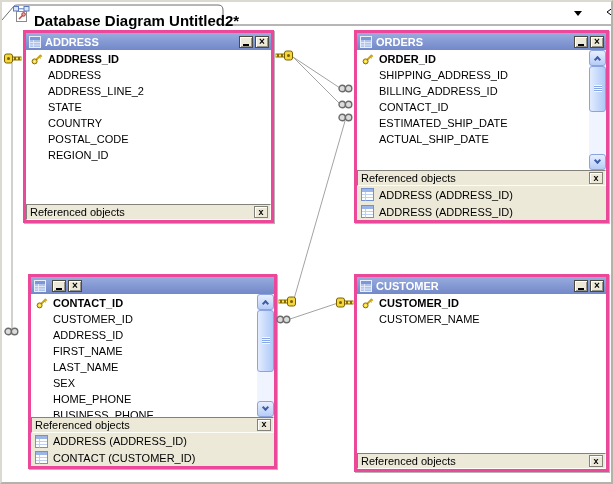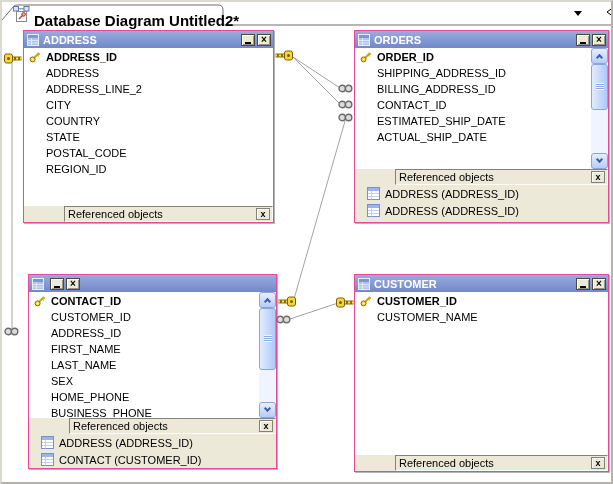--- a/index.html
+++ b/index.html
@@ -9,21 +9,21 @@
        overflow:hidden;font-family:"Liberation Sans",sans-serif;font-size:11px;color:#000;}
   svg{display:block}
   
   #tabline{position:absolute;left:0;top:0;pointer-events:none;}
   .tab-icon{position:absolute;left:11px;top:4px;}
   .tab-title{position:absolute;left:32px;top:10px;font-weight:bold;font-size:15px;white-space:nowrap;}
   .dropdown{position:absolute;left:572px;top:9px;width:0;height:0;
             border-left:4px solid transparent;border-right:4px solid transparent;border-top:5px solid #000;}
   .tabscroll{position:absolute;left:602px;top:3px;}
   
-  .win{position:absolute;box-sizing:border-box;border:1px solid #ec4899;background:#ECE9D8;
+  .win{position:absolute;box-sizing:border-box;border:3px solid #ec4899;background:#ECE9D8;
        box-shadow:1px 1px 0 rgba(120,120,120,.55);display:flex;flex-direction:column;}
   .titlebar{height:17px;flex:0 0 17px;background:linear-gradient(#98ACDF,#7288C8);
             display:flex;align-items:center;padding:0 2px 0 3px;}
   .ticon{margin-right:4px;flex:0 0 auto;}
   .ttitle{color:#fff;font-weight:bold;font-size:11px;flex:1;white-space:nowrap;overflow:hidden;}
   .wbtn{width:14px;height:12px;box-sizing:border-box;margin-left:2px;background:#ECE9D8;
         border:1px solid #4A4A40;box-shadow:inset 1px 1px 0 #fff,inset -1px -1px 0 #97948A;
         display:flex;align-items:center;justify-content:center;
         font-weight:bold;font-size:10px;line-height:10px;color:#000;}
   .minbar{width:6px;height:2px;background:#000;margin-top:6px;}
@@ -40,27 +40,27 @@
   .chev{width:5px;height:5px;box-sizing:border-box;border:0 solid #3C5EA8;}
   .chev.u{border-width:2px 0 0 2px;transform:rotate(45deg);margin-top:3px;}
   .chev.d{border-width:0 2px 2px 0;transform:rotate(45deg);margin-bottom:3px;}
   .sthumb{position:absolute;left:0;width:17px;box-sizing:border-box;border:1px solid #8CA4DC;border-radius:3px;
           background:linear-gradient(90deg,#E2ECFE,#AFC9F8);}
   .grip{position:absolute;left:4px;top:50%;margin-top:-4px;width:8px;height:7px;
         background:repeating-linear-gradient(180deg,#F4F8FF 0 1px,#86A6E8 1px 2px);}
   
   .refbar{height:16px;flex:0 0 16px;box-sizing:border-box;background:#ECE9D8;
           border:1px solid;border-color:#82827A #FDFDF8 #FDFDF8 #82827A;
-          display:flex;align-items:center;padding:0 2px 0 3px;margin-left:40px;}
+          display:flex;align-items:center;padding:0 2px 0 3px;}
   .reflabel{flex:1;white-space:nowrap;}
   .refclose{width:14px;height:12px;box-sizing:border-box;background:#ECE9D8;
             border:1px solid #82827A;box-shadow:inset 1px 1px 0 #fff;
             display:flex;align-items:center;justify-content:center;
             font-weight:bold;font-size:9px;line-height:9px;}
-  .refrow{height:17px;display:flex;align-items:center;background:#ECE9D8;padding-left:12px;white-space:nowrap;}
+  .refrow{height:17px;display:flex;align-items:center;background:#ECE9D8;padding-left:4px;white-space:nowrap;}
   .refrow svg{margin-right:5px;}
   
   #lines{position:absolute;left:0;top:0;pointer-events:none;}
   .conn{position:absolute;}
   .flip{transform:scaleX(-1);}
 </style>
 </head>
 <body>
 
 <div id="app">
@@ -124,29 +124,25 @@
       <div class="frow">
           <span class="keycell"></span>
           <span class="fname">ADDRESS</span>
         </div>
       <div class="frow">
           <span class="keycell"></span>
           <span class="fname">ADDRESS_LINE_2</span>
         </div>
       <div class="frow">
           <span class="keycell"></span>
-          <span class="fname">CITY</span>
+          <span class="fname">STATE</span>
         </div>
       <div class="frow">
           <span class="keycell"></span>
           <span class="fname">COUNTRY</span>
-        </div>
-      <div class="frow">
-          <span class="keycell"></span>
-          <span class="fname">STATE</span>
         </div>
       <div class="frow">
           <span class="keycell"></span>
           <span class="fname">POSTAL_CODE</span>
         </div>
       <div class="frow">
           <span class="keycell"></span>
           <span class="fname">REGION_ID</span>
         </div>
     </div>

